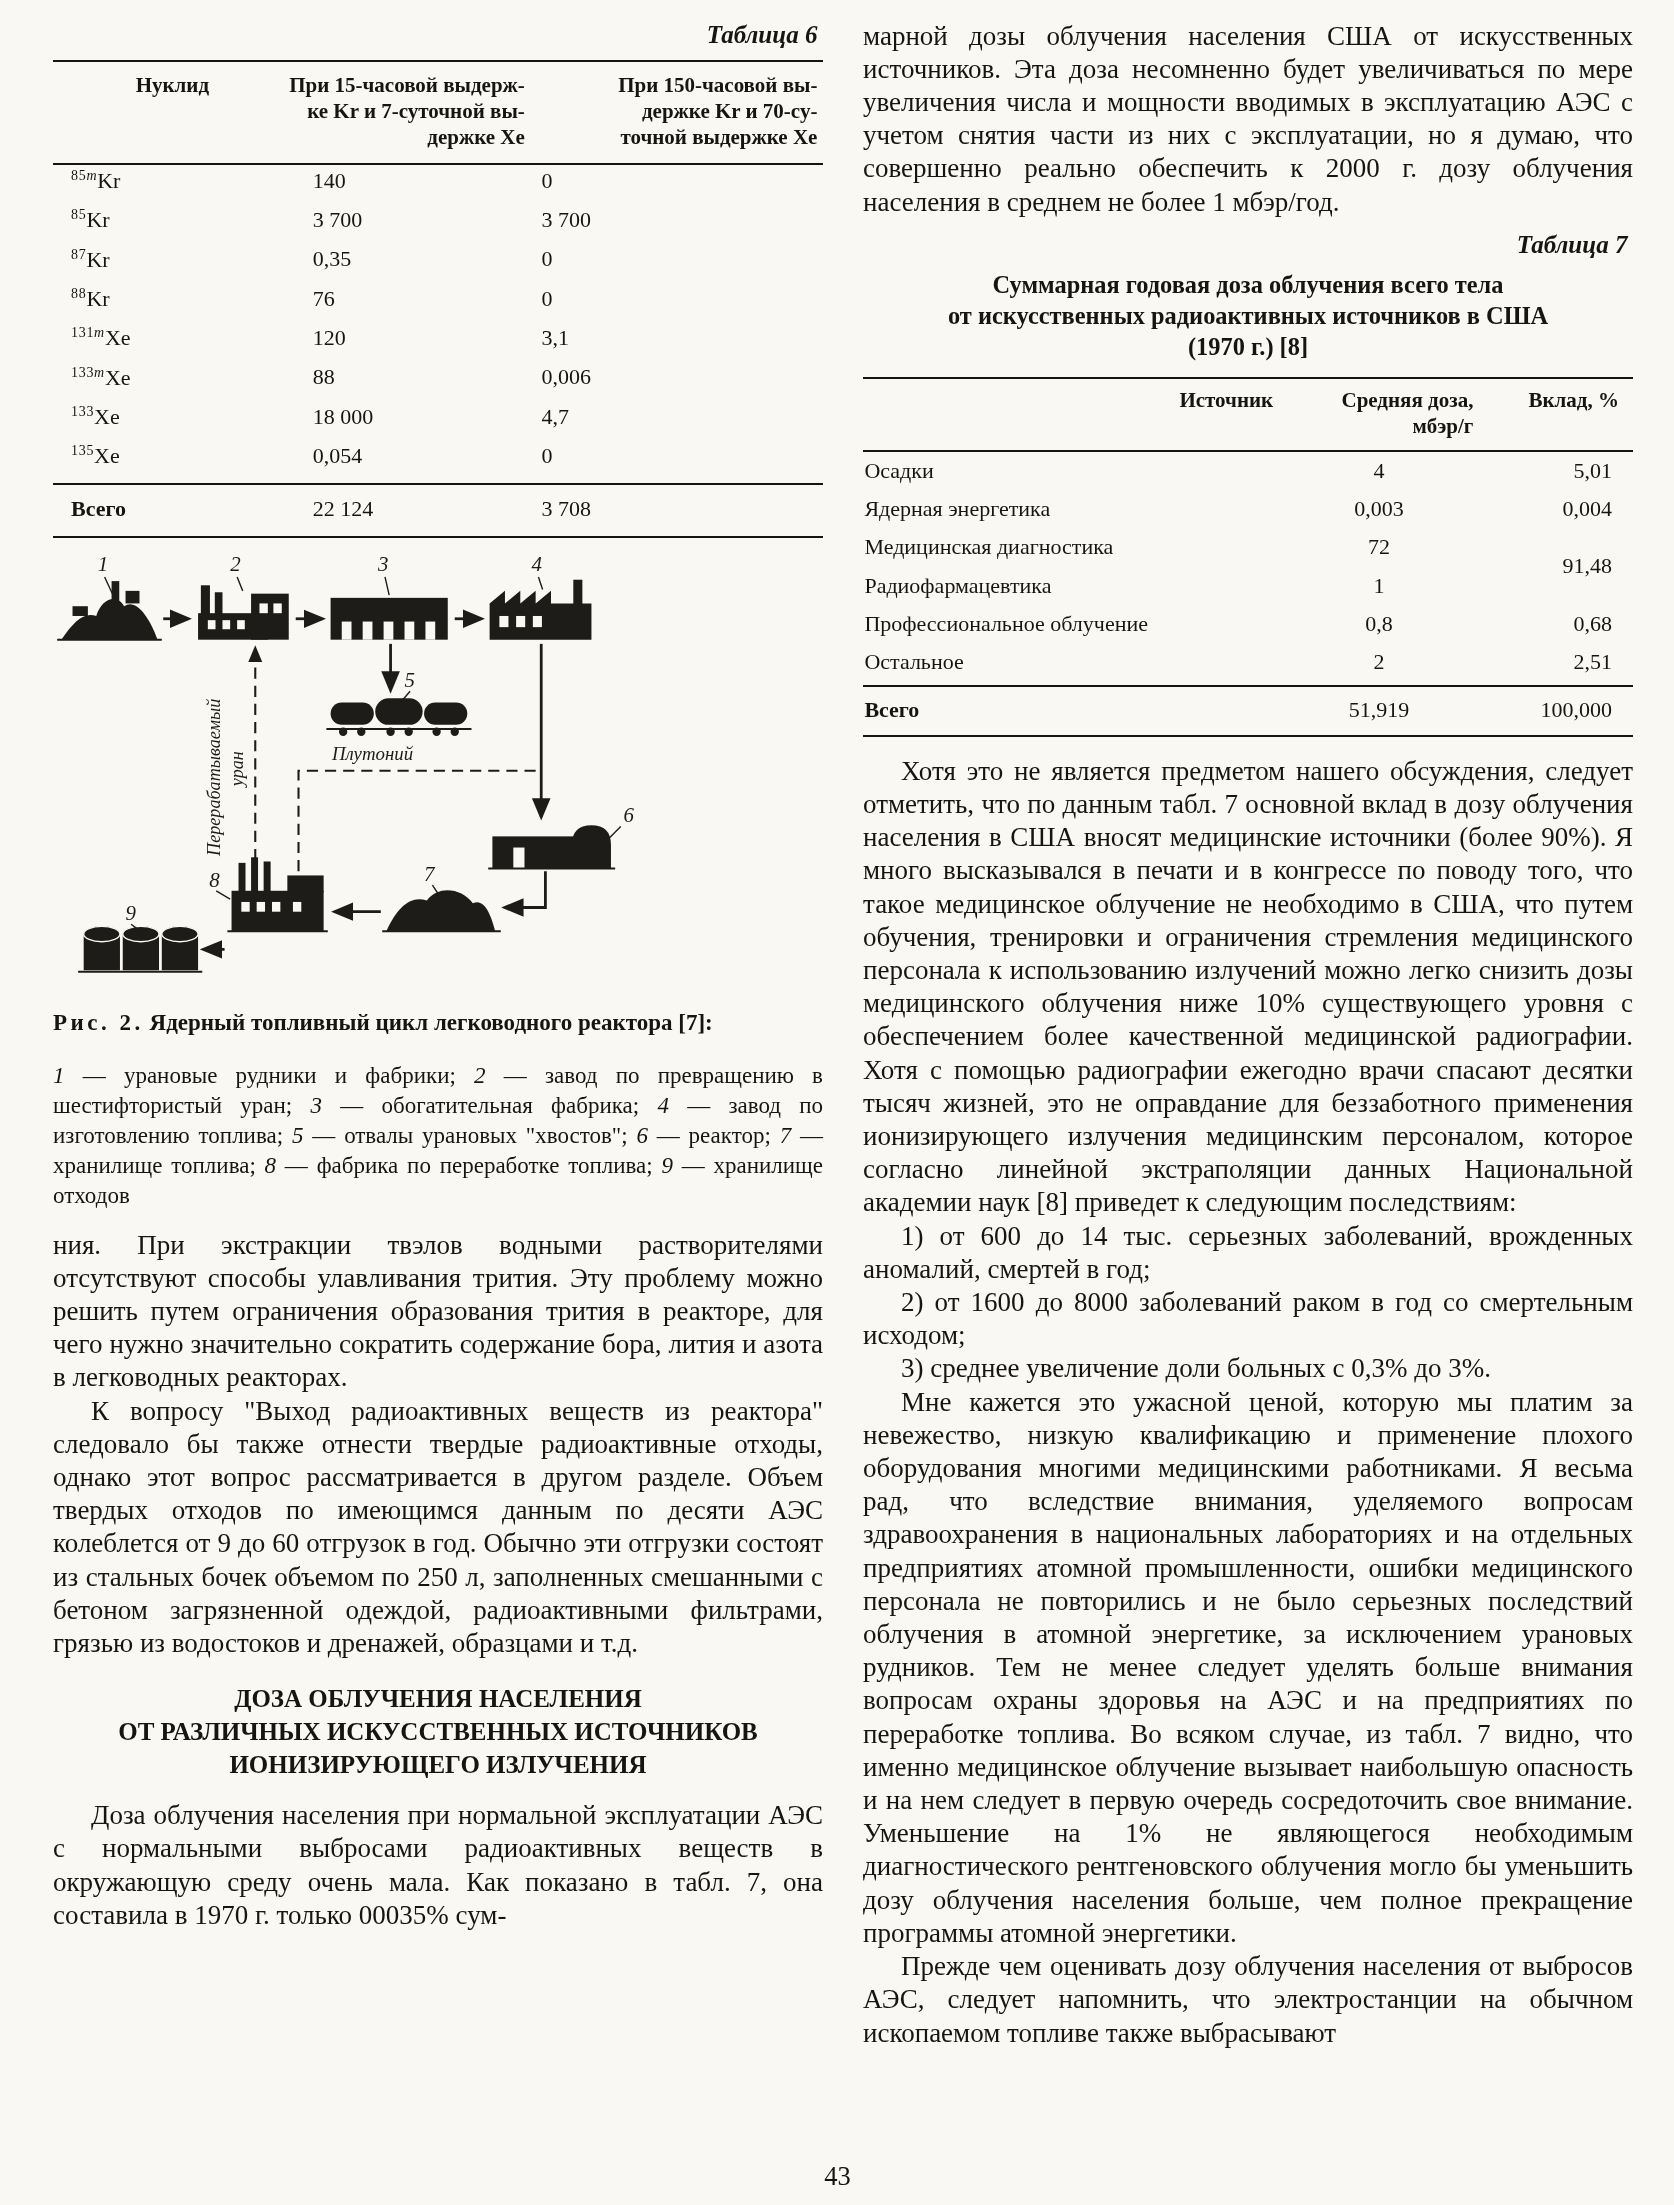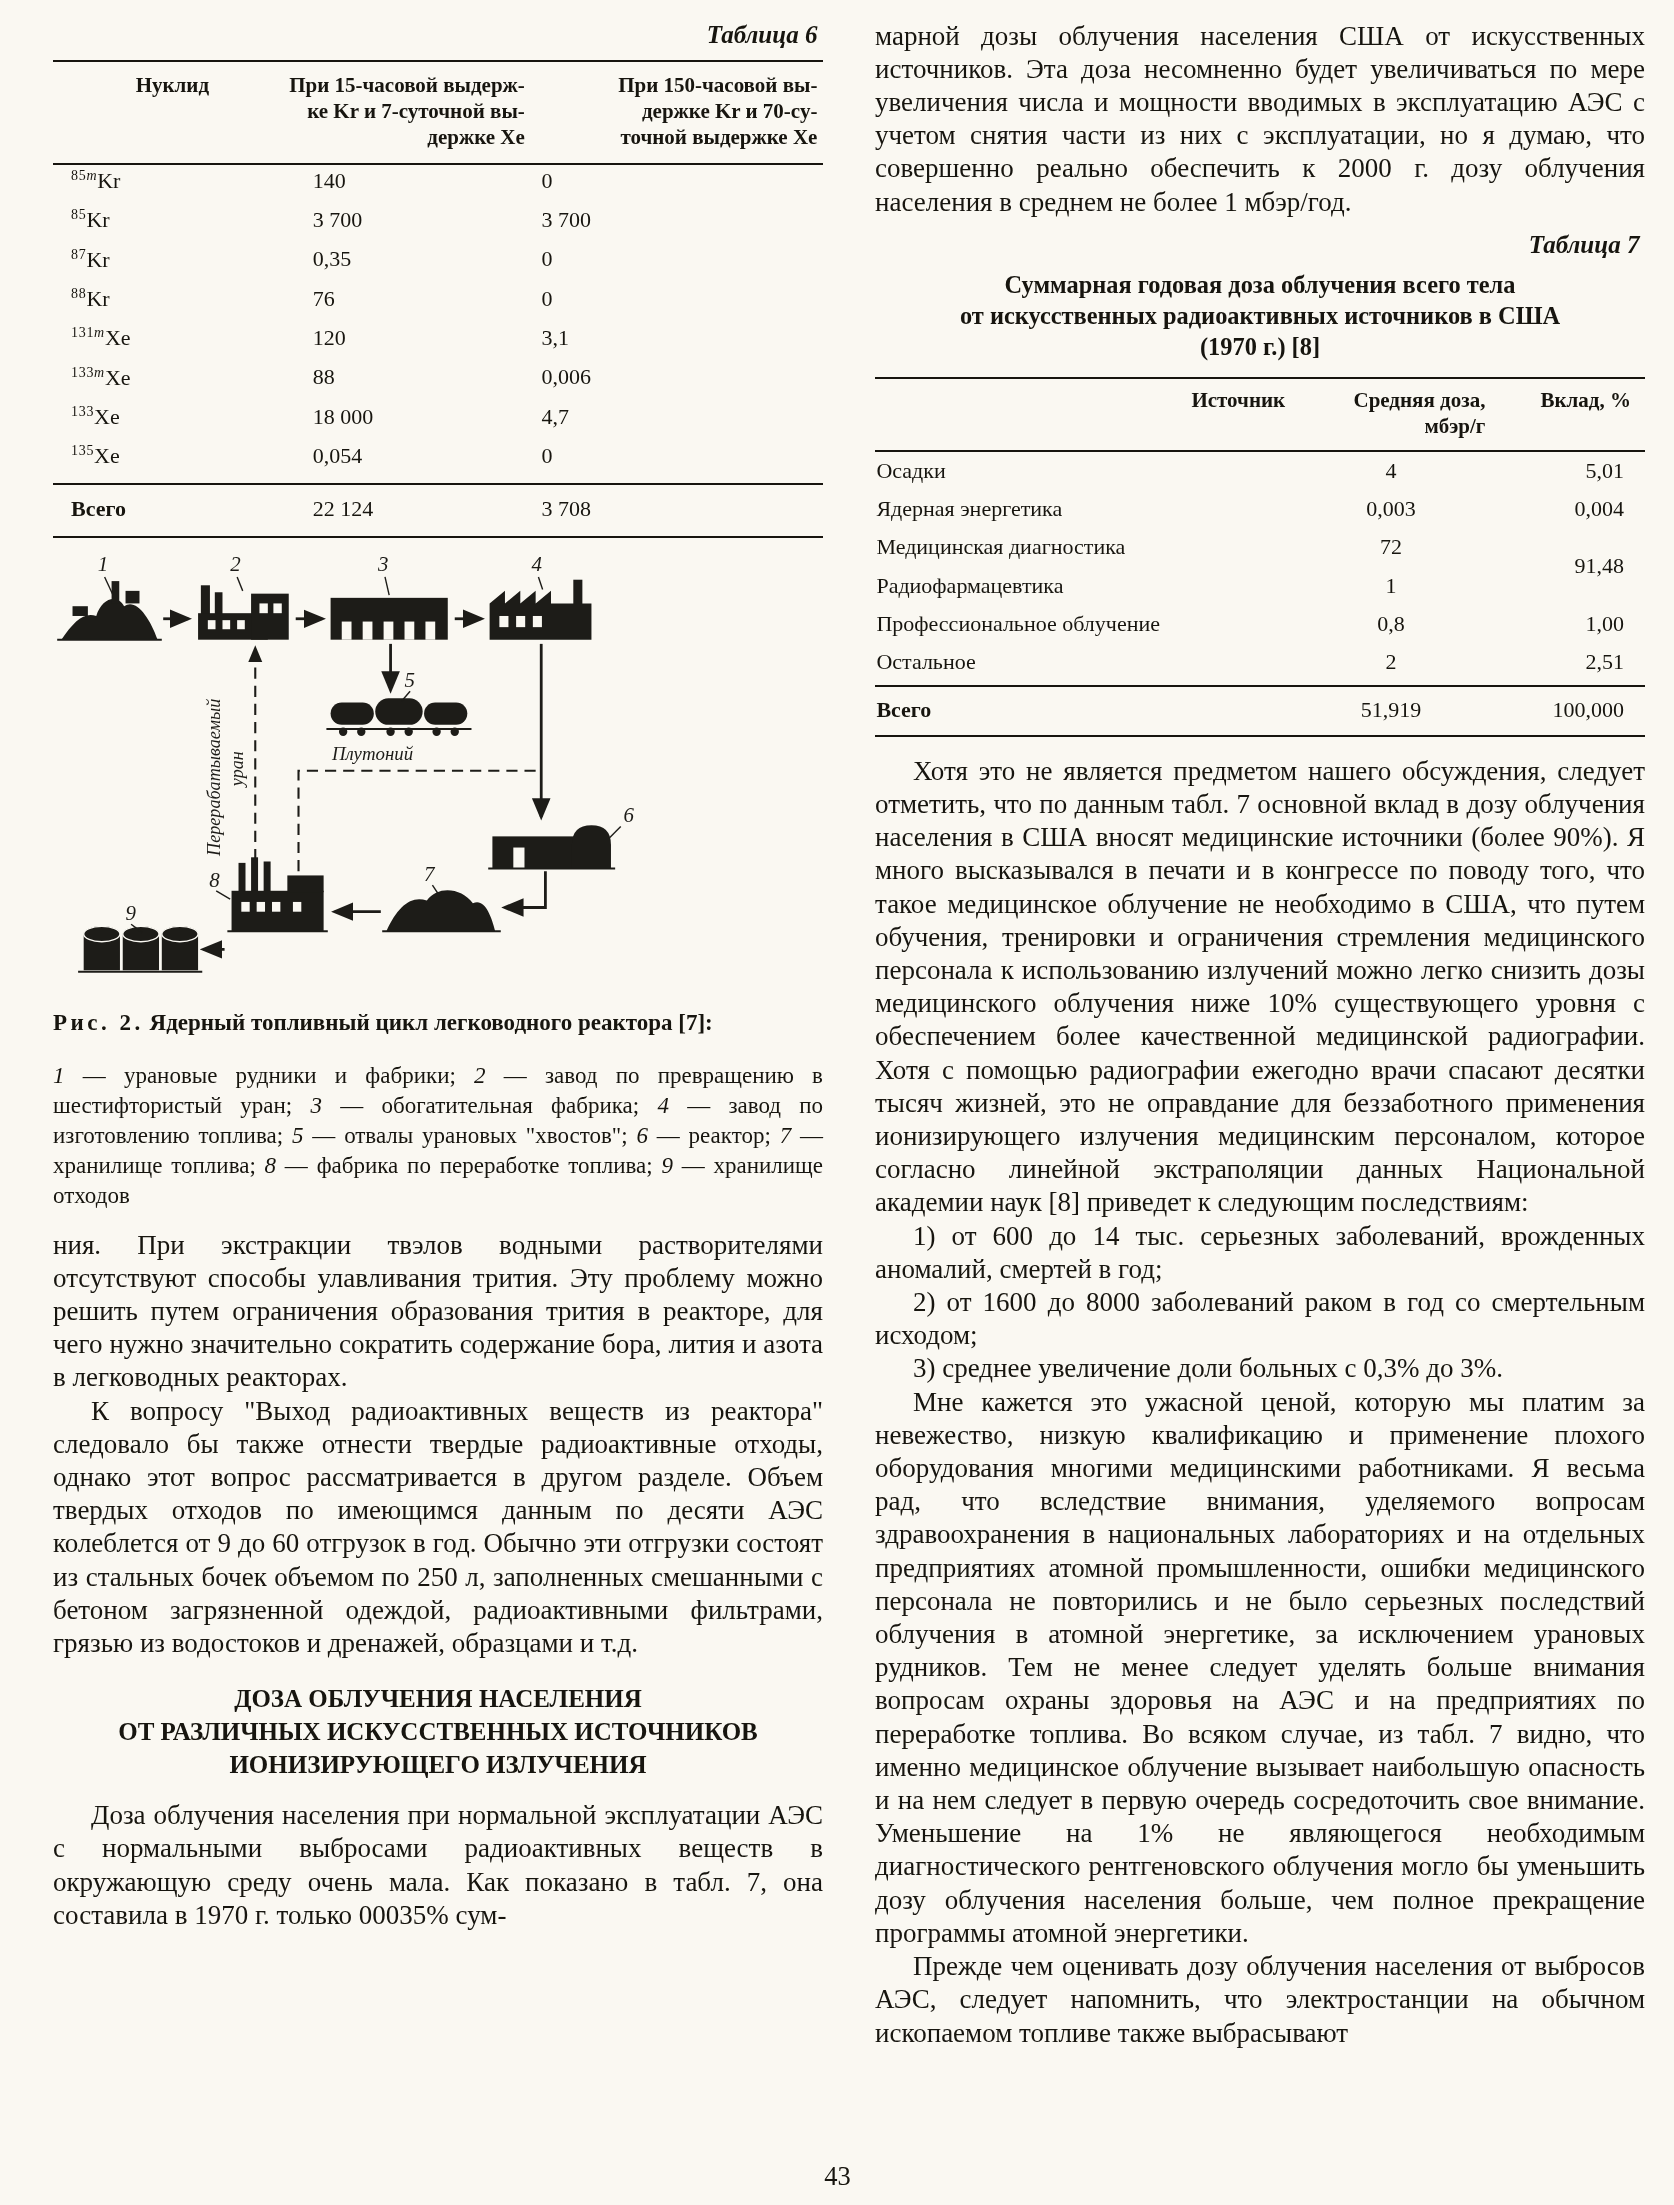--- a/index.html
+++ b/index.html
@@ -9,21 +9,21 @@
     font-family:"Liberation Serif","DejaVu Serif",serif;
     color:#17150f;
   }
   .page{
     position:relative;box-sizing:border-box;
     width:1675px;height:2205px;
     padding:19.5px 49px 0 53px;
     background:#faf8f2;
     overflow:hidden;
   }
-  .columns{display:flex;gap:52px}
+  .columns{display:flex;gap:40px}
   .col{width:770px;flex:0 0 770px}
 
   .body-text p{margin:0;font-size:27px;line-height:1.23;text-align:justify}
   .body-text p.ind{text-indent:38px}
 
   .tab-label{font-size:25px;font-weight:700;font-style:italic;text-align:right;padding-right:5.6px;margin:1.4px 0 11px}
   .tab-title{font-size:24.4px;font-weight:700;text-align:center;line-height:1.26;margin:0 0 14px;white-space:pre-line}
 
   .data-table{width:100%;border-collapse:collapse;border-top:2.8px solid #17150f;border-bottom:2.8px solid #17150f}
   .data-table th{font-weight:700;vertical-align:top;white-space:pre-line;text-align:right;border-bottom:2.1px solid #17150f}
@@ -336,21 +336,21 @@
             <td class="dose">72</td>
             <td class="share span2" rowspan="2">91,48</td>
           </tr>
           <tr>
             <td class="src">Радиофармацевтика</td>
             <td class="dose">1</td>
           </tr>
           <tr>
             <td class="src">Профессиональное облучение</td>
             <td class="dose">0,8</td>
-            <td class="share">1,00</td>
+            <td class="share">0,68</td>
           </tr>
           <tr>
             <td class="src">Остальное</td>
             <td class="dose">2</td>
             <td class="share">2,51</td>
           </tr>
         </tbody>
         <tfoot>
           <tr>
             <td class="src">Всего</td>

